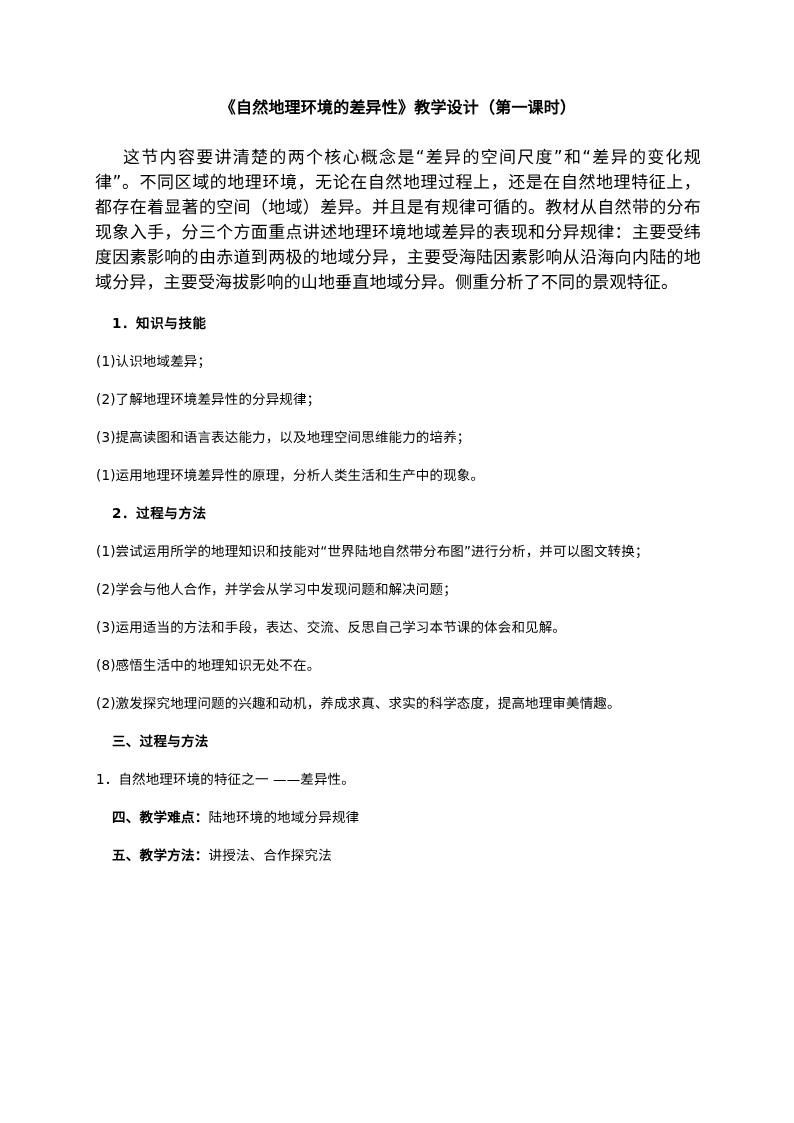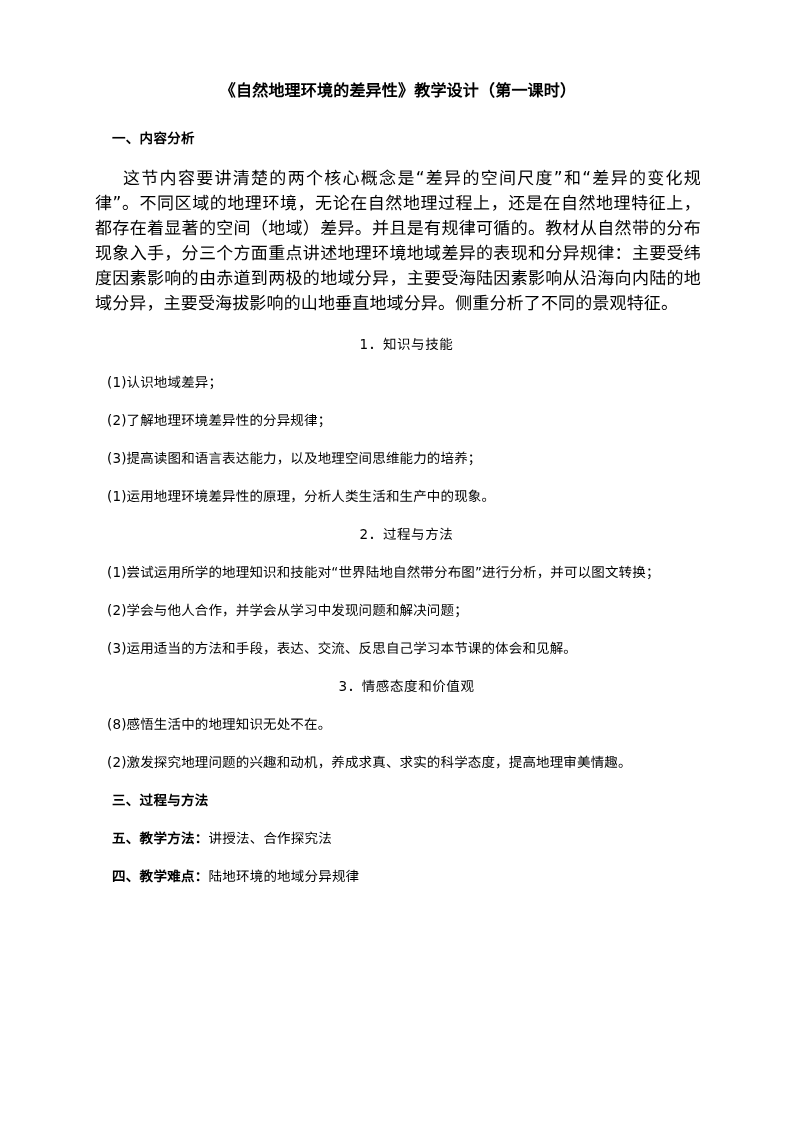--- a/index.html
+++ b/index.html
@@ -17,21 +17,21 @@
     margin: 0 auto;
     overflow: hidden;
     font-family: "DejaVu Sans", "Liberation Sans", sans-serif;
     color: #000000;
     -webkit-font-smoothing: none;
   }
 
   .content {
     position: absolute;
     left: 95px;
-    top: 78px;
+    top: 95px;
     width: 606px;
   }
 
   
   .doc-title {
     font-size: 16px;
     font-weight: bold;
     line-height: 26px;
     text-align: center;
     letter-spacing: 0.2px;
@@ -51,79 +51,77 @@
 
   
   .section-heading .tail {
     font-weight: normal;
     letter-spacing: 0.2px;
   }
 
   
   .sub-heading {
     font-size: 13.5px;
-    font-weight: normal;
+    font-weight: bold;
     line-height: 20px;
     margin: 0 0 18px 0;
     text-indent: 17px;
     letter-spacing: 0.6px;
-    text-align: center;
   }
 
   
   .body-para {
     font-size: 17px;
     line-height: 25px;
     margin: 0 0 18px 0;
     text-indent: 28px;
     text-align: justify;
     text-justify: inter-ideograph;
     letter-spacing: 0.15px;
   }
 
   
   .list-item {
     font-size: 13.5px;
     line-height: 20px;
-    margin: 0 0 18px 12px;
+    margin: 0 0 18px 1px;
     letter-spacing: 0.15px;
   }
 </style>
 </head>
 <body>
 
 <div class="page">
   <div class="content">
 
     <h1 class="doc-title">《自然地理环境的差异性》教学设计（第一课时）</h1>
 
-    <h2 class="section-heading">一、内容分析</h2>
 
     <p class="body-para">这节内容要讲清楚的两个核心概念是“差异的空间尺度”和“差异的变化规律”。不同区域的地理环境，无论在自然地理过程上，还是在自然地理特征上，都存在着显著的空间（地域）差异。并且是有规律可循的。教材从自然带的分布现象入手，分三个方面重点讲述地理环境地域差异的表现和分异规律：主要受纬度因素影响的由赤道到两极的地域分异，主要受海陆因素影响从沿海向内陆的地域分异，主要受海拔影响的山地垂直地域分异。侧重分析了不同的景观特征。</p>
 
 
     <h3 class="sub-heading">1．知识与技能</h3>
 
     <p class="list-item">(1)认识地域差异；</p>
     <p class="list-item">(2)了解地理环境差异性的分异规律；</p>
     <p class="list-item">(3)提高读图和语言表达能力，以及地理空间思维能力的培养；</p>
     <p class="list-item">(1)运用地理环境差异性的原理，分析人类生活和生产中的现象。</p>
 
     <h3 class="sub-heading">2．过程与方法</h3>
 
     <p class="list-item">(1)尝试运用所学的地理知识和技能对“世界陆地自然带分布图”进行分析，并可以图文转换；</p>
     <p class="list-item">(2)学会与他人合作，并学会从学习中发现问题和解决问题；</p>
     <p class="list-item">(3)运用适当的方法和手段，表达、交流、反思自己学习本节课的体会和见解。</p>
 
-    <h3 class="sub-heading">3．情感态度和价值观</h3>
 
     <p class="list-item">(8)感悟生活中的地理知识无处不在。</p>
     <p class="list-item">(2)激发探究地理问题的兴趣和动机，养成求真、求实的科学态度，提高地理审美情趣。</p>
 
     <h2 class="section-heading">三、过程与方法</h2>
 
+    <p class="list-item wide-marker">1．自然地理环境的特征之一 ——差异性。</p>
+
+    <h2 class="section-heading"><span>四、教学难点：</span><span class="tail">陆地环境的地域分异规律</span></h2>
 
     <h2 class="section-heading"><span>五、教学方法：</span><span class="tail">讲授法、合作探究法</span></h2>
-
-    <h2 class="section-heading"><span>四、教学难点：</span><span class="tail">陆地环境的地域分异规律</span></h2>
 
   </div>
 </div>
 
 </body></html>

